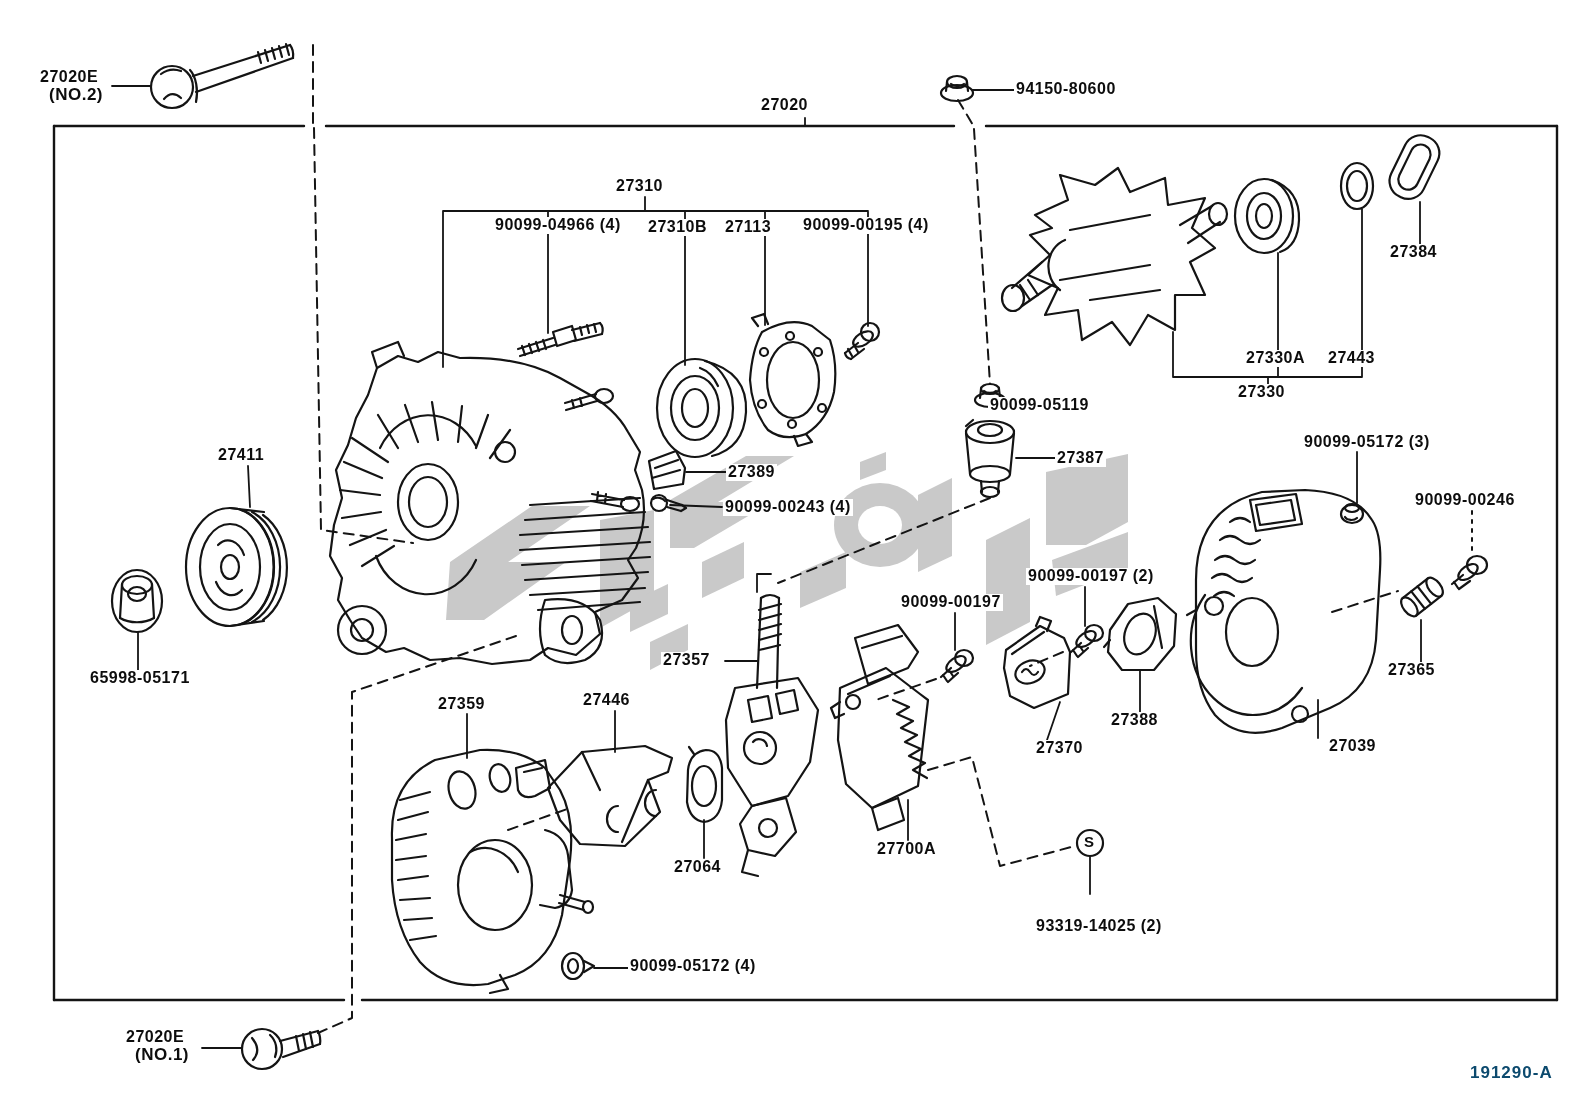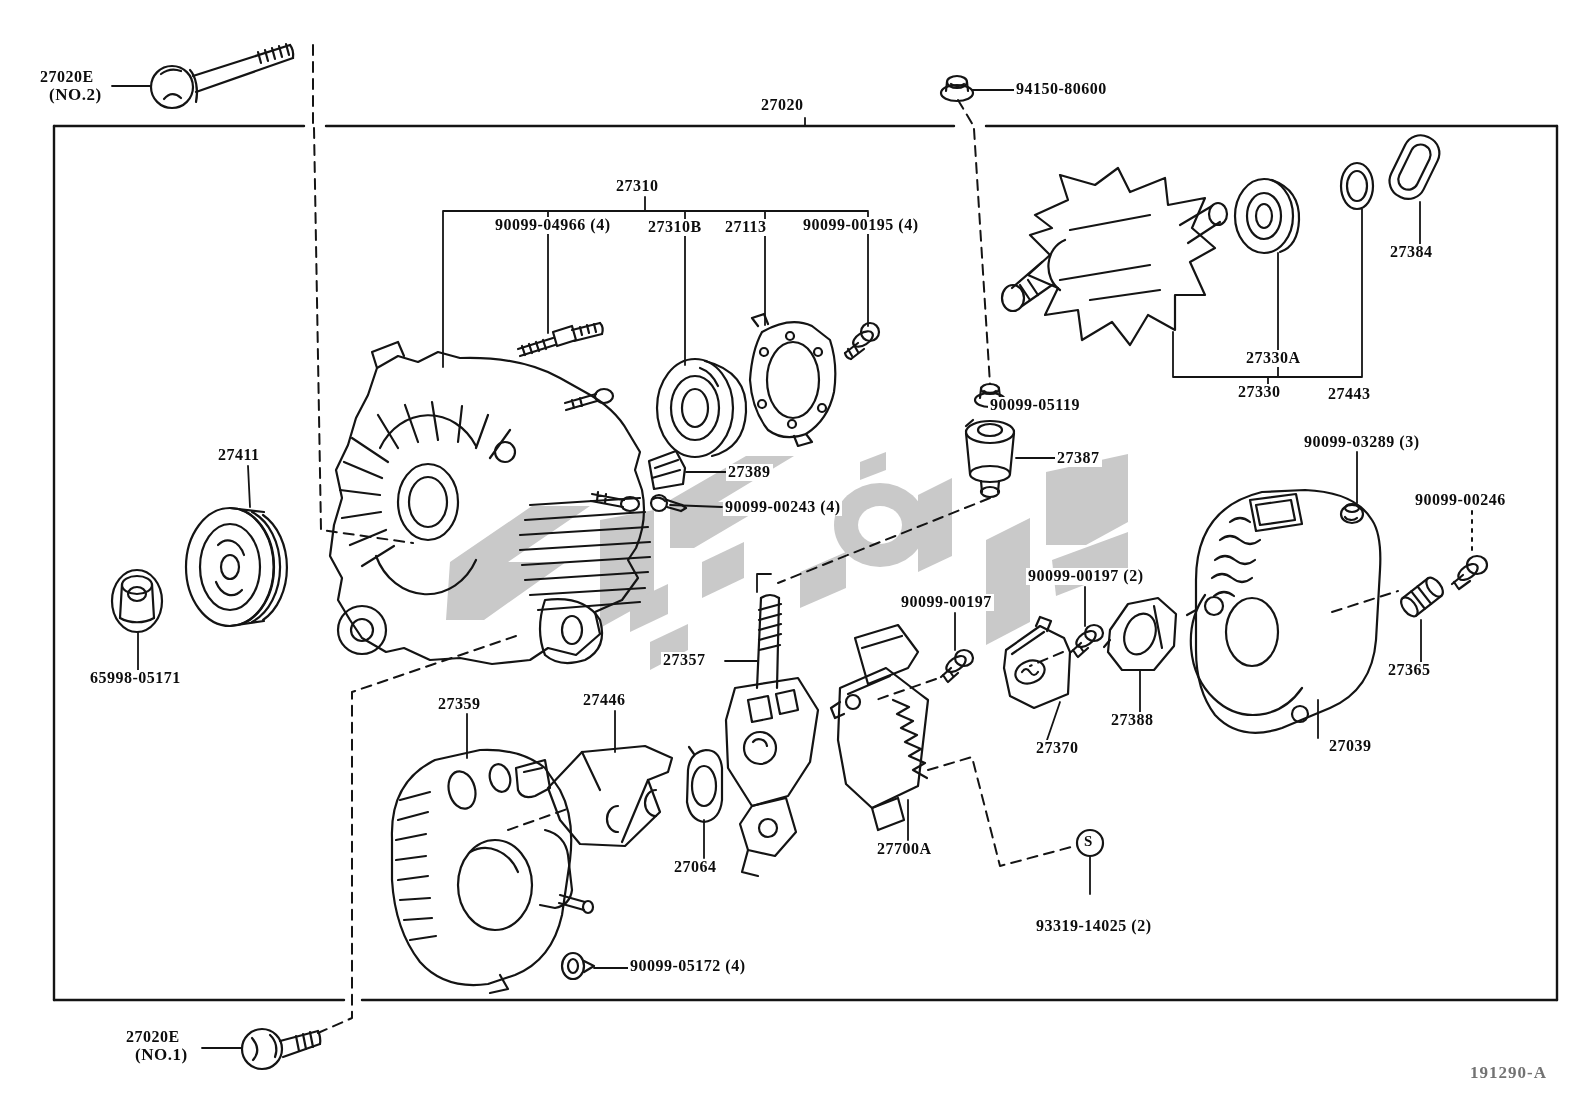--- a/index.html
+++ b/index.html
@@ -1,22 +1,22 @@
 <!DOCTYPE html>
 <html><head>
 <meta charset="utf-8">
 <style>
   html,body{margin:0;padding:0;background:#fff;}
   #stage{position:relative;width:1580px;height:1099px;background:#ffffff;overflow:hidden;
-         font-family:Liberation Serif, serif;}
+         font-family:Liberation Sans, sans-serif;}
   svg{position:absolute;left:0;top:0;}
   .lbl{position:absolute;font-size:16px;font-weight:bold;color:#0d0d0d;letter-spacing:.5px;
        white-space:nowrap;background:#ffffff;padding:0 2px;line-height:1.05;z-index:5;}
   .lbl .sub{display:block;font-size:17px;letter-spacing:.5px;margin-left:9px;}
-  .code{position:absolute;font-size:17px;font-weight:bold;color:#737373;letter-spacing:1px;z-index:5;}
+  .code{position:absolute;font-size:17px;font-weight:bold;color:#0c4a6e;letter-spacing:1px;z-index:5;}
   .ssym{position:absolute;font-size:15px;font-weight:bold;color:#0d0d0d;z-index:5;}
 </style>
 </head>
 <body>
 
 <div id="stage">
 
 <svg width="1592" height="1099" viewBox="0 0 1592 1099">
 
   <g fill="#c9c9c9" stroke="none">
@@ -377,29 +377,29 @@
   <div class="lbl" style="left:38px;top:69px;"><span>27020E</span><span class="sub">(NO.2)</span></div>
   <div class="lbl" style="left:759px;top:97px;">27020</div>
   <div class="lbl" style="left:1014px;top:81px;text-align:center;">94150-80600</div>
   <div class="lbl" style="left:614px;top:178px;">27310</div>
   <div class="lbl" style="left:493px;top:217px;">90099-04966 (4)</div>
   <div class="lbl" style="left:646px;top:219px;">27310B</div>
   <div class="lbl" style="left:723px;top:219px;">27113</div>
   <div class="lbl" style="left:801px;top:217px;">90099-00195 (4)</div>
   <div class="lbl" style="left:1388px;top:244px;">27384</div>
   <div class="lbl" style="left:1244px;top:350px;">27330A</div>
-  <div class="lbl" style="left:1326px;top:350px;margin-top:36px;">27443</div>
+  <div class="lbl" style="left:1326px;top:350px;">27443</div>
   <div class="lbl" style="left:1236px;top:384px;">27330</div>
   <div class="lbl" style="left:988px;top:397px;text-align:center;">90099-05119</div>
   <div class="lbl" style="left:1055px;top:450px;">27387</div>
   <div class="lbl" style="left:726px;top:464px;">27389</div>
   <div class="lbl" style="left:723px;top:499px;">90099-00243 (4)</div>
   <div class="lbl" style="left:216px;top:447px;">27411</div>
   <div class="lbl" style="left:88px;top:670px;">65998-05171</div>
-  <div class="lbl" style="left:1302px;top:434px;">90099-03289 (3)</div>
+  <div class="lbl" style="left:1302px;top:434px;">90099-05172 (3)</div>
   <div class="lbl" style="left:1413px;top:492px;">90099-00246</div>
   <div class="lbl" style="left:899px;top:594px;">90099-00197</div>
   <div class="lbl" style="left:1026px;top:568px;">90099-00197 (2)</div>
   <div class="lbl" style="left:1386px;top:662px;">27365</div>
   <div class="lbl" style="left:661px;top:652px;">27357</div>
   <div class="lbl" style="left:436px;top:696px;">27359</div>
   <div class="lbl" style="left:581px;top:692px;">27446</div>
   <div class="lbl" style="left:1109px;top:712px;">27388</div>
   <div class="lbl" style="left:1014px;top:740px;margin-left:20px;">27370</div>
   <div class="lbl" style="left:1287px;top:738px;margin-left:40px;">27039</div>

